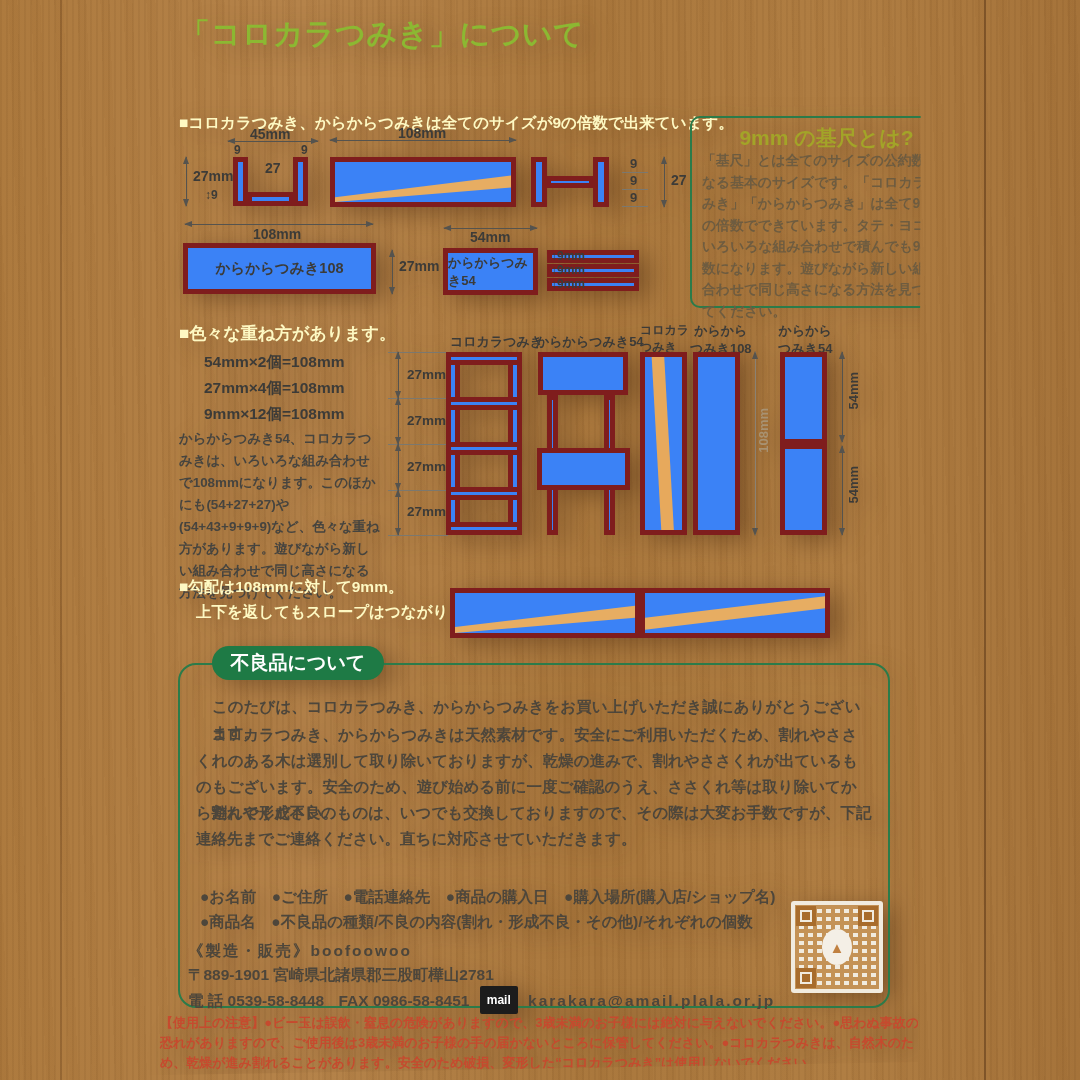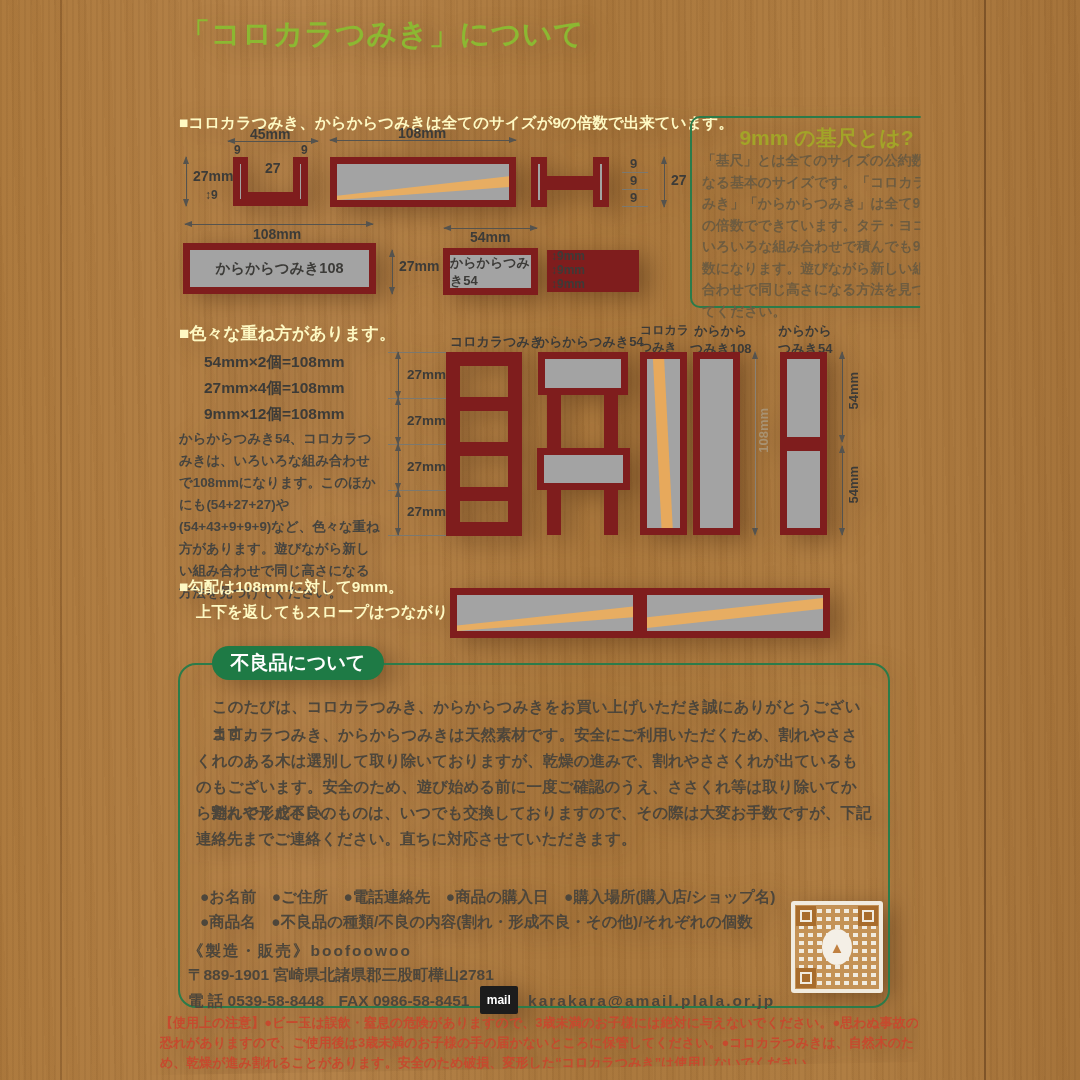--- a/index.html
+++ b/index.html
@@ -16,21 +16,21 @@
   #paper{position:absolute;inset:0;
     clip-path:polygon(157px 0px,921px 0px,918px 1062px,104px 1076px,120px 700px,133px 350px);
     background:
       radial-gradient(ellipse 420px 300px at 78% 42%, rgba(255,206,130,.26), rgba(255,255,255,0) 70%),
       radial-gradient(ellipse 500px 260px at 62% 84%, rgba(255,220,170,.18), rgba(255,255,255,0) 70%),
       linear-gradient(100deg, rgba(196,192,186,.38), rgba(255,255,255,0) 26%),
       linear-gradient(0deg,#efedе9 0%,#f3f1ee 50%,#f0eeea 100%),#f3f1ee;
     filter:drop-shadow(10px 6px 12px rgba(70,40,15,.45));}
   .txt{position:absolute;color:#46443f;font-weight:600;}
   .lab{position:absolute;color:#3c3b38;font-weight:700;white-space:nowrap;}
-  .blk{position:absolute;background:#a3a3a3;border:7px solid #7f1d1d;box-sizing:border-box;
+  .blk{position:absolute;background:#3b82f6;border:5px solid #7f1d1d;box-sizing:border-box;
        display:flex;align-items:center;justify-content:center;color:#3c3b38;font-weight:700;}
   
   .dh{position:absolute;height:0;border-top:1.5px solid #55534e;}
   .dh:before,.dh:after{content:"";position:absolute;top:-4.5px;width:0;height:0;
      border-top:3.5px solid transparent;border-bottom:3.5px solid transparent;}
   .dh:before{left:-1px;border-right:8px solid #55534e;}
   .dh:after{right:-1px;border-left:8px solid #55534e;}
   .dv{position:absolute;width:0;border-left:1.5px solid #55534e;}
   .dv:before,.dv:after{content:"";position:absolute;left:-4.5px;width:0;height:0;
      border-left:3.5px solid transparent;border-right:3.5px solid transparent;}

